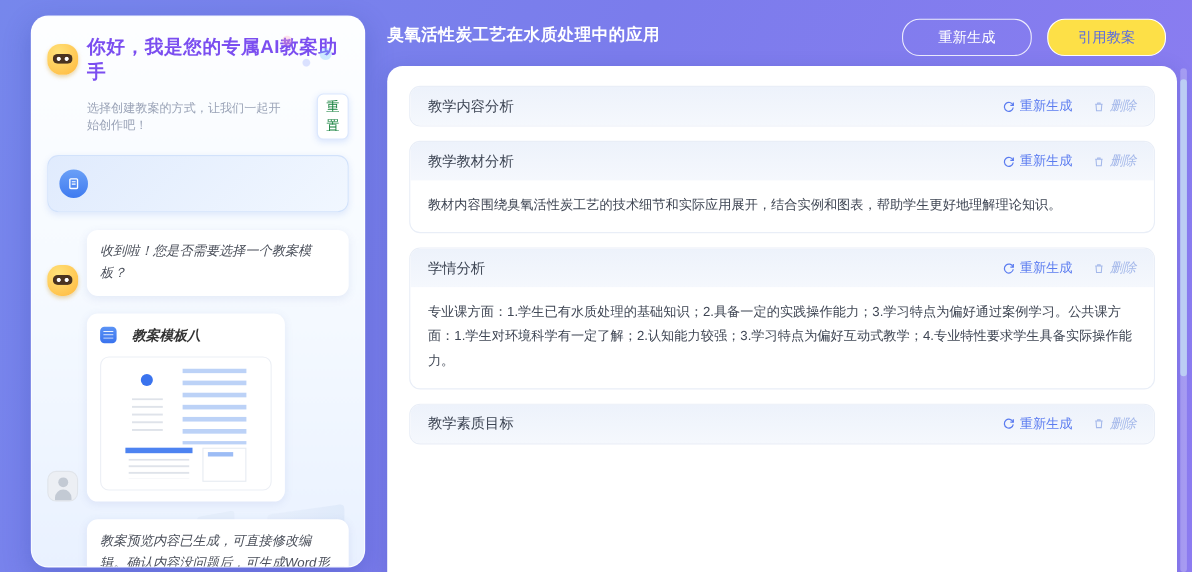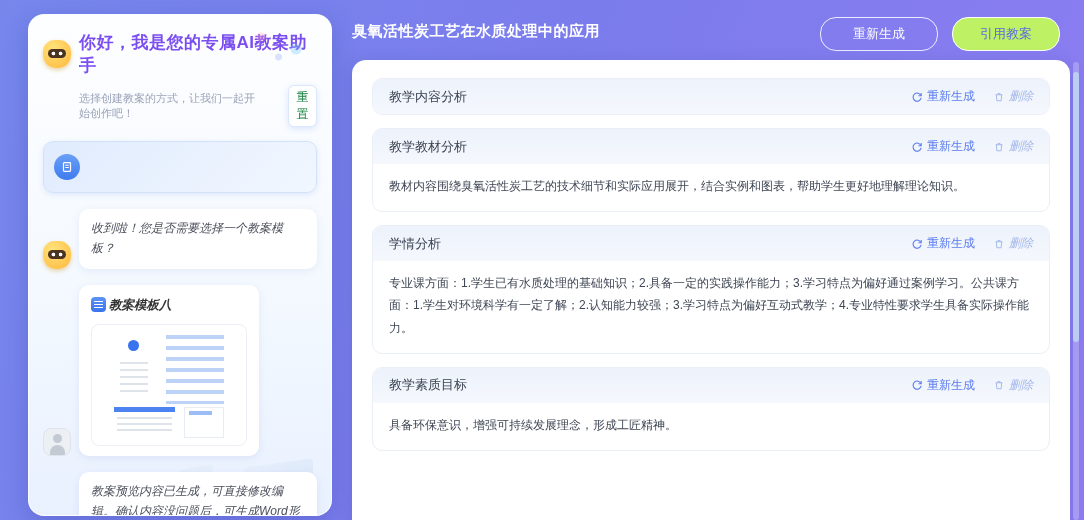--- a/index.html
+++ b/index.html
@@ -55,21 +55,21 @@
     border:1px solid #e0e4ea; position:relative; overflow:hidden; }
   .avatar-user::before { content:""; position:absolute; left:9px; top:5px; width:9px; height:9px;
     border-radius:50%; background:#c3cad4; }
   .avatar-user::after { content:""; position:absolute; left:6px; top:16px; width:15px; height:10px;
     border-radius:8px 8px 0 0; background:#c3cad4; }
   .bubble { background:#fff; border-radius:10px; padding:10px 12px; font-size:12px; color:#4a4f5a;
     line-height:1.65; box-shadow:0 2px 8px rgba(80,100,180,.10); }
   .bubble.grow { flex:1; }
 
   .template-bubble { width:180px; }
-  .tpl-title-row { display:flex; align-items:center; gap:3px; }
+  .tpl-title-row { display:flex; align-items:center; gap:14px; }
   .tpl-icon { width:15px; height:15px; border-radius:4px; flex-shrink:0;
     background:linear-gradient(180deg,#5b93f5,#3a73ee); position:relative; }
   .tpl-icon::after { content:""; position:absolute; left:3px; top:4px; width:9px; height:7px;
     background:linear-gradient(#fff 1px,transparent 1px) 0 0/9px 3px; }
   .tpl-name { font-size:12.5px; font-weight:bold; color:#333; }
   .tpl-preview { margin-top:9px; height:122px; border:1px solid #eceff5; border-radius:8px;
     background:#fff; position:relative; }
   .pg { position:absolute; background:#fff; }
   .pg-a { left:14%; top:9%; width:26%; height:52%; }
   .pg-a::before { content:""; position:absolute; left:50%; top:6%; width:11px; height:11px; margin-left:-5.5px;
@@ -92,21 +92,21 @@
   .cube3 { left:150px; bottom:18px; width:34px; height:30px; transform:skewY(-10deg); border-radius:3px; background:#e3ecfa; }
   .ai-text { position:absolute; right:34px; bottom:-12px; font-size:46px; font-weight:bold; color:#dfeafc; }
 
   
   .main-title { position:absolute; left:352px; top:22px; color:#fff; font-size:15px; font-weight:bold;
     letter-spacing:.5px; }
   .header-actions { position:absolute; right:24px; top:17px; display:flex; gap:14px; }
   .pill { border-radius:16px; font-size:13px; padding:7px 0; width:118px; text-align:center; cursor:pointer;
     font-family:inherit; }
   .pill.outline { background:transparent; border:1px solid rgba(255,255,255,.85); color:#fff; }
-  .pill.solid { background:#bef264; border:1px solid #fff; color:#5b6ce0; width:108px; }
+  .pill.solid { background:#fde047; border:1px solid #fff; color:#5b6ce0; width:108px; }
 
   
   .panel { position:absolute; left:352px; right:14px; top:60px; height:560px; background:#fff;
     border-radius:14px; box-shadow:0 4px 18px rgba(30,50,140,.18); padding:18px 20px; overflow:hidden; }
   .section { border:1px solid #e9eef7; border-radius:10px; margin-bottom:13px; overflow:hidden; background:#fff; }
   .section-header { height:35px; background:linear-gradient(180deg,#edf2fb,#f5f8fd);
     display:flex; align-items:center; justify-content:space-between; padding:0 16px; }
   .section-title { font-size:13px; color:#3b4352; }
   .section-actions { display:flex; gap:18px; font-size:12px; }
   .action { display:flex; align-items:center; gap:4px; color:#5b7cf0; cursor:pointer; }
@@ -267,19 +267,18 @@
           <span>重新生成</span>
         </div>
         <div class="action delete">
           <svg viewBox="0 0 16 16">
               <path d="M3.5 5h9M6.5 5V3.5h3V5M4.5 5l.6 8h5.8l.6-8" fill="none" stroke="currentColor" stroke-width="1.3"></path>
             </svg>
           <span>删除</span>
         </div>
       </div>
     </div>
-    <div class="section-body">具备环保意识，增强可持续发展理念，形成工匠精神。</div>
   </div>
 
 </main>
 
 <div class="page-scrollbar-track"></div>
 <div class="page-scrollbar"></div>
 
 </body></html>

